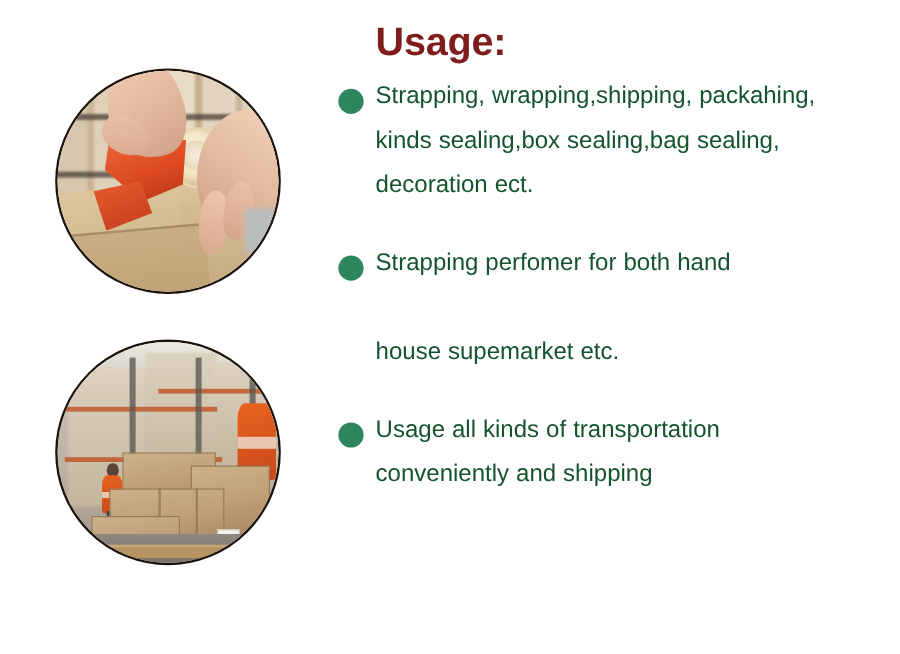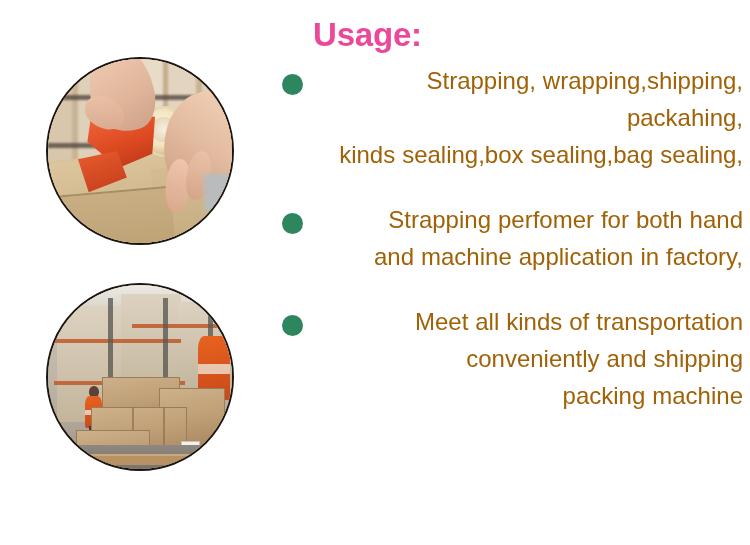--- a/index.html
+++ b/index.html
@@ -56,21 +56,21 @@
     top: 0;
     width: 468px;
     height: 545px;
   }
   .usage-title {
     position: absolute;
     left: 31px;
     top: 16px;
     font-size: 33px;
     font-weight: bold;
-    color: #ec4899;
+    color: #7f1d1d;
     letter-spacing: -0.2px;
     line-height: 38px;
     white-space: nowrap;
   }
   .bullet-list {
     position: absolute;
     left: 0;
     top: 62px;
     width: 468px;
   }
@@ -83,26 +83,25 @@
     position: absolute;
     left: 0px;
     top: 12px;
     width: 21px;
     height: 21px;
     border-radius: 50%;
     background: #2e865f;
   }
   .bullet-text {
     display: block;
-    font-size: 24px;
+    font-size: 20px;
     line-height: 37px;
-    color: #a16207;
+    color: #14532d;
     width: 430px;
     word-spacing: 0.3px;
-    text-align: right;
   }
 
   
   .p1-bg {
     position: absolute; inset: 0;
     background: linear-gradient(180deg,#e6ddd2 0%,#dccfbd 40%,#cfc0ab 100%);
   }
   .p1-shelfwall {
     position: absolute; left: 0; top: 0; width: 100%; height: 56%;
     background:
@@ -361,35 +360,36 @@
 
     <div class="usage-title">Usage:</div>
 
     <div class="bullet-list">
 
       <div class="bullet-item">
         <span class="bullet-dot"></span>
         <span class="bullet-text">
           <span>Strapping, wrapping,shipping, packahing,</span><br>
           <span>kinds sealing,box sealing,bag sealing,</span><br>
+          <span>decoration ect.</span>
         </span>
       </div>
 
       <div class="bullet-item">
         <span class="bullet-dot"></span>
         <span class="bullet-text">
           <span>Strapping perfomer for both hand</span><br>
-          <span>and machine application in factory,</span><br>
+          <br>
+          <span>house supemarket etc.</span>
         </span>
       </div>
 
       <div class="bullet-item">
         <span class="bullet-dot"></span>
         <span class="bullet-text">
-          <span>Meet all kinds of transportation</span><br>
+          <span>Usage all kinds of transportation</span><br>
           <span>conveniently and shipping</span><br>
-          <span>packing machine</span>
         </span>
       </div>
 
     </div>
   </div>
 </div>
 
 </body></html>

